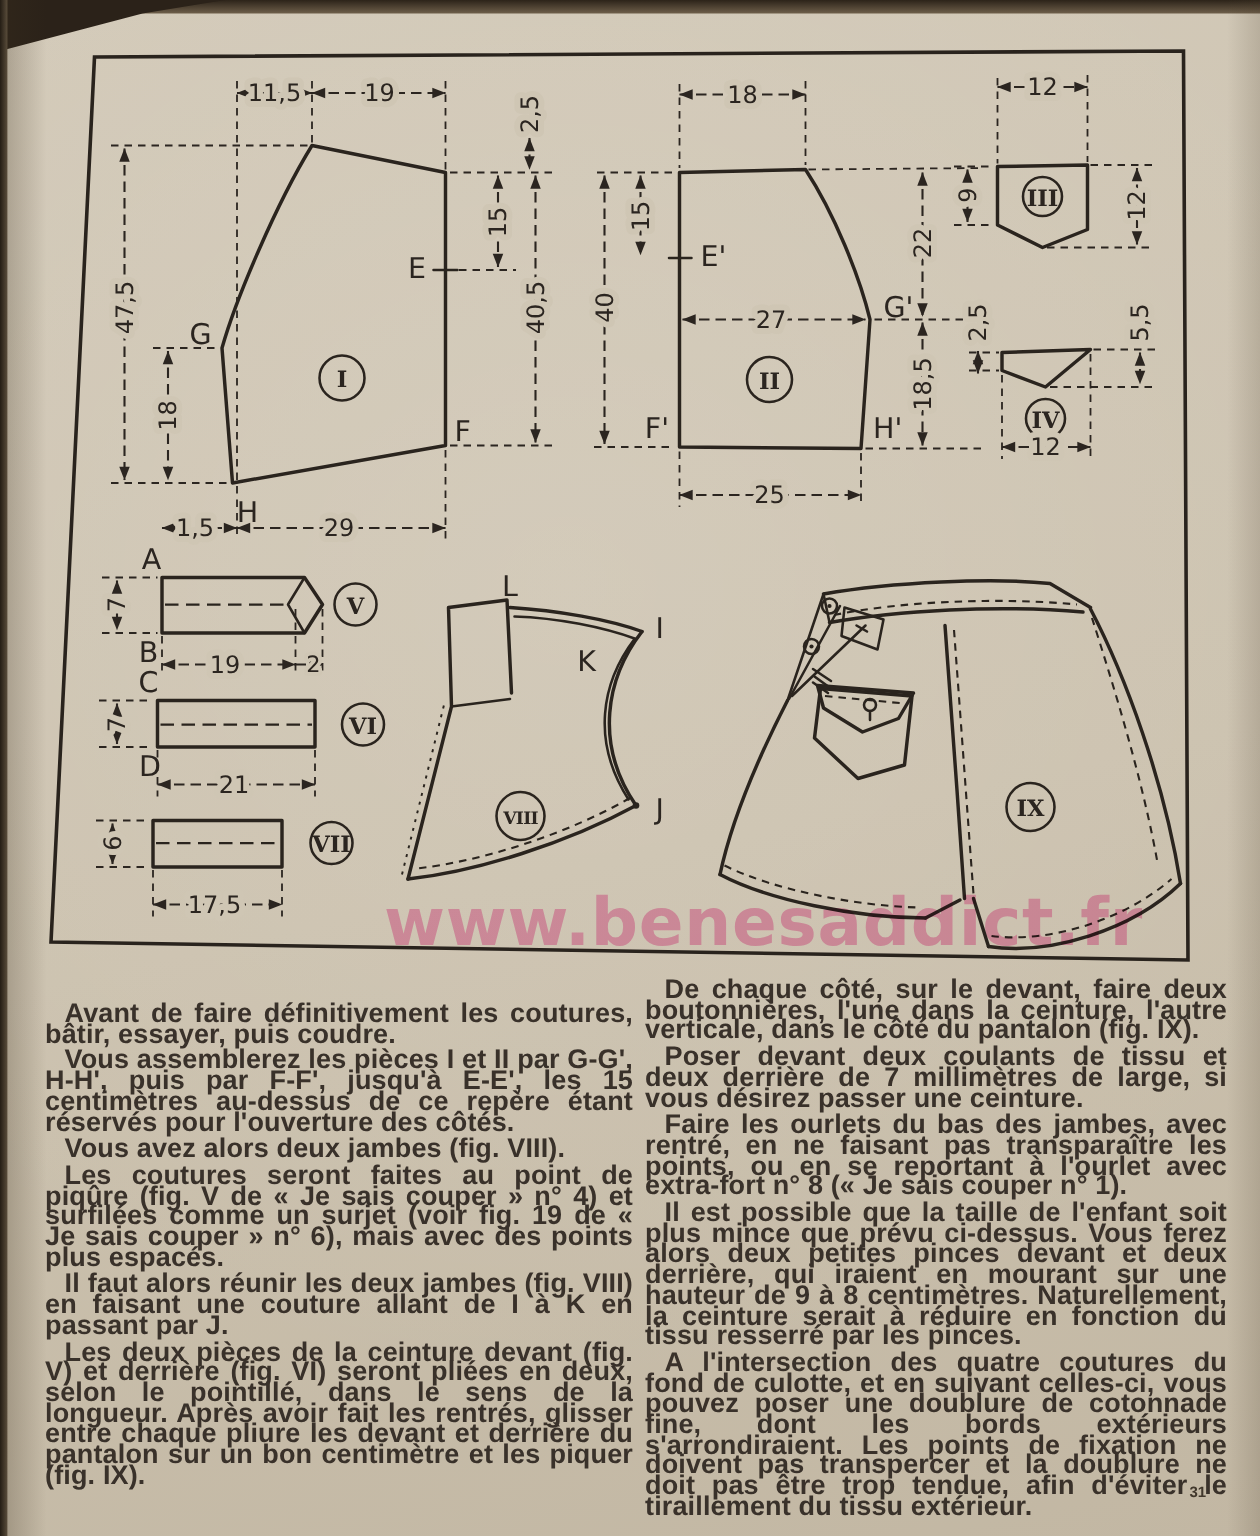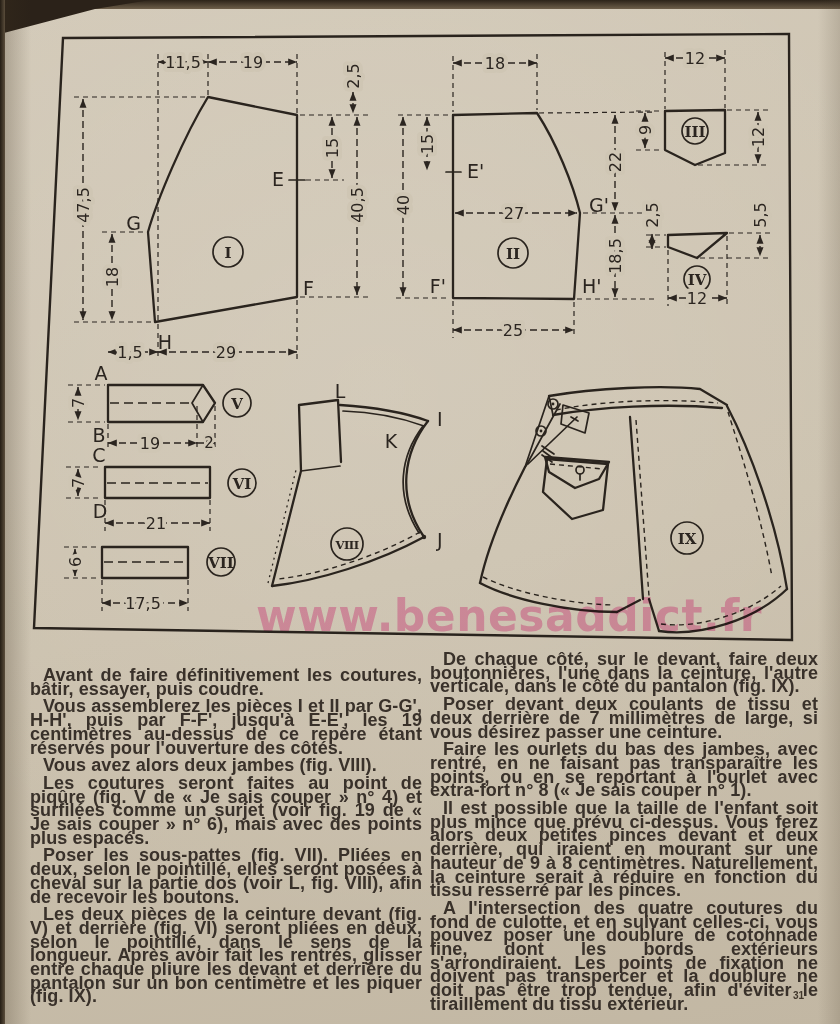--- a/index.html
+++ b/index.html
@@ -290,24 +290,24 @@
       <path class="pc" d="M787,589 C776,520 750,450 727,406"></path>
       <path class="sew" d="M728,412 C742,456 762,520 772,577"></path>
       <circle cx="687" cy="538" r="16" class="pc2"></circle>
       <text class="rom" x="687" y="539">IX</text>
     </g>
   </svg>
 
 
   <div class="col col-left">
     <p>Avant de faire définitivement les coutures, bâtir, essayer, puis coudre.</p>
-    <p>Vous assemblerez les pièces I et II par G-G', H-H', puis par F-F', jusqu'à E-E', les 19 centimètres au-dessus de ce repère étant réservés pour l'ouverture des côtés.</p>
+    <p>Vous assemblerez les pièces I et II par G-G', H-H', puis par F-F', jusqu'à E-E', les 15 centimètres au-dessus de ce repère étant réservés pour l'ouverture des côtés.</p>
     <p>Vous avez alors deux jambes (fig. VIII).</p>
     <p>Les coutures seront faites au point de piqûre (fig. V de « Je sais couper » n° 4) et surfilées comme un surjet (voir fig. 19 de « Je sais couper » n° 6), mais avec des points plus espacés.</p>
-    <p>Poser les sous-pattes (fig. VII). Pliées en deux, selon le pointillé, elles seront posées à cheval sur la partie dos (voir L, fig. VIII), afin de recevoir les boutons.</p>
+    <p>Il faut alors réunir les deux jambes (fig. VIII) en faisant une couture allant de I à K en passant par J.</p>
     <p>Les deux pièces de la ceinture devant (fig. V) et derrière (fig. VI) seront pliées en deux, selon le pointillé, dans le sens de la longueur. Après avoir fait les rentrés, glisser entre chaque pliure les devant et derrière du pantalon sur un bon centimètre et les piquer (fig. IX).</p>
   </div>
 
   <div class="col col-right">
     <p>De chaque côté, sur le devant, faire deux boutonnières, l'une dans la ceinture, l'autre verticale, dans le côté du pantalon (fig. IX).</p>
     <p>Poser devant deux coulants de tissu et deux derrière de 7 millimètres de large, si vous désirez passer une ceinture.</p>
     <p>Faire les ourlets du bas des jambes, avec rentré, en ne faisant pas transparaître les points, ou en se reportant à l'ourlet avec extra-fort n° 8 (« Je sais couper n° 1).</p>
     <p>Il est possible que la taille de l'enfant soit plus mince que prévu ci-dessus. Vous ferez alors deux petites pinces devant et deux derrière, qui iraient en mourant sur une hauteur de 9 à 8 centimètres. Naturellement, la ceinture serait à réduire en fonction du tissu resserré par les pinces.</p>
     <p>A l'intersection des quatre coutures du fond de culotte, et en suivant celles-ci, vous pouvez poser une doublure de cotonnade fine, dont les bords extérieurs s'arrondiraient. Les points de fixation ne doivent pas transpercer et la doublure ne doit pas être trop tendue, afin d'éviter le tiraillement du tissu extérieur.</p>
   </div>

